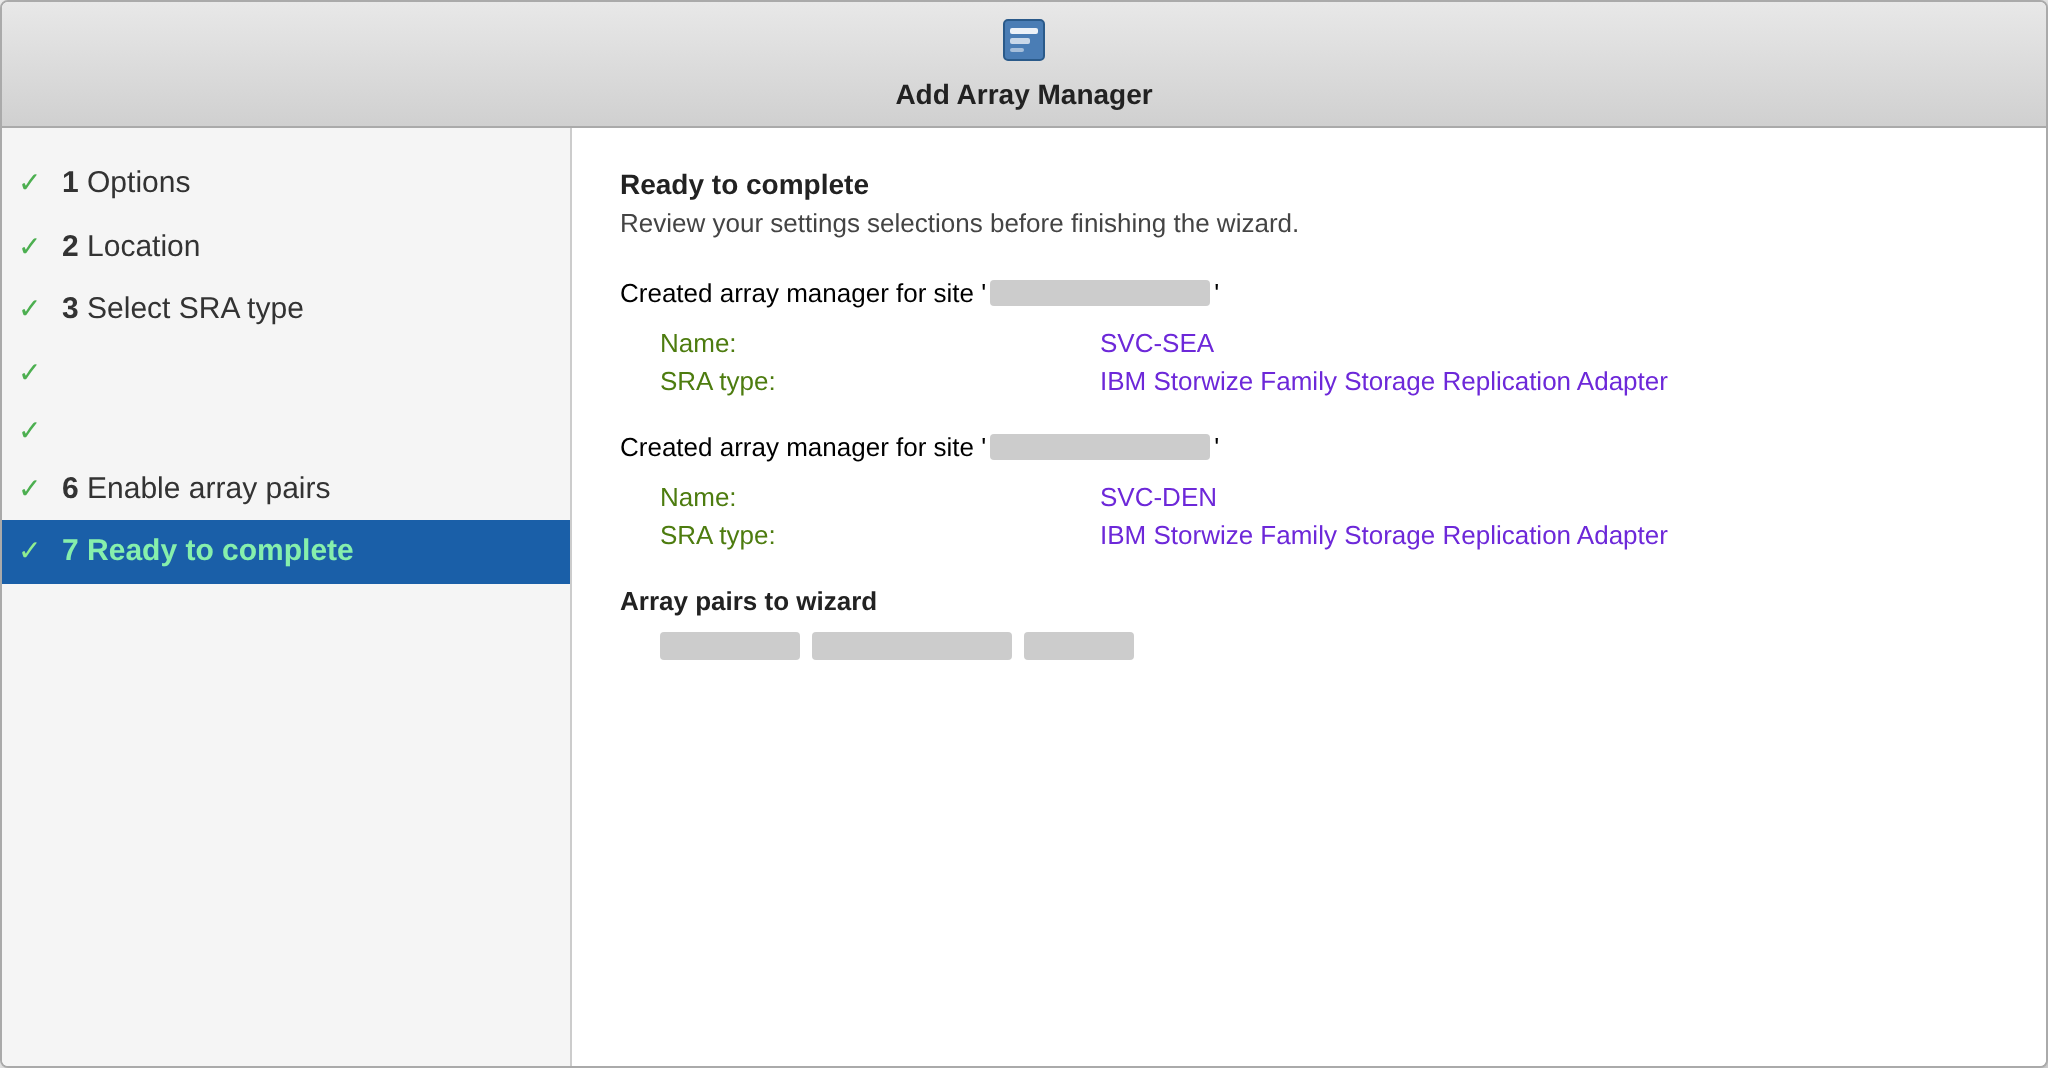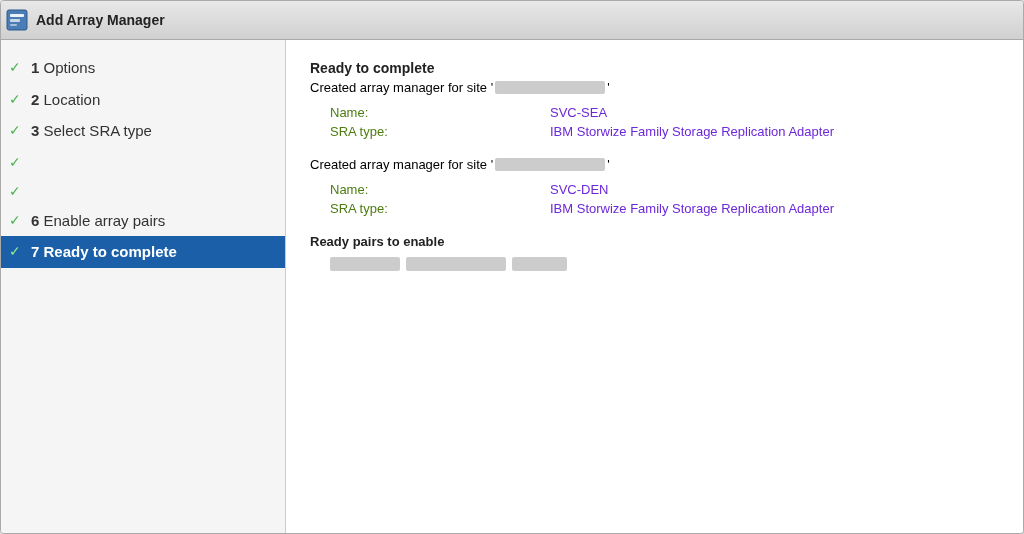--- a/index.html
+++ b/index.html
@@ -19,24 +19,25 @@
       border: 1px solid #aaa;
       border-radius: 4px;
       overflow: hidden;
       display: flex;
       flex-direction: column;
       box-shadow: 2px 2px 8px rgba(0,0,0,0.3);
     }
     .wizard-header {
       background: linear-gradient(to bottom, #e8e8e8, #d0d0d0);
       border-bottom: 1px solid #aaa;
-      padding: 8px 5px;
+      padding: 8px 16px;
       display: flex;
       align-items: center;
       gap: 8px;
+      flex-direction: column;
     }
     .wizard-header-icon {
       width: 22px;
       height: 22px;
     }
     .wizard-header-title {
       font-size: 14px;
       font-weight: bold;
       color: #222;
     }
@@ -75,21 +76,21 @@
     }
     .sidebar-item .step-label {
       font-size: 15px;
       line-height: 1.3;
     }
     .sidebar-item .step-label .step-num {
       font-weight: bold;
     }
     .sidebar-item.active .step-label {
       font-weight: bold;
-      color: #ffffff;
+      color: #86efac;
     }
     .wizard-content {
       flex: 1;
       padding: 20px 24px;
       overflow-y: auto;
       background: #fff;
     }
     .content-title {
       font-size: 14px;
       font-weight: bold;
@@ -209,20 +210,21 @@
         <span class="step-label">
           <span class="step-num">7 </span>Ready to complete
         </span>
       </div>
 
     </div>
 
     <div class="wizard-content">
 
       <div class="content-title">Ready to complete</div>
+      <div class="content-subtitle">Review your settings selections before finishing the wizard.</div>
 
       <div class="section-block">
         <div class="site-name-heading">
           <span>Created array manager for site '</span>
             <span class="blurred-text" style="width:110px;"></span>
             <span>'</span>
         </div>
         <div class="detail-row">
           <span class="detail-label">Name:</span>
           <span class="detail-value">SVC-SEA</span>
@@ -243,21 +245,21 @@
           <span class="detail-label">Name:</span>
           <span class="detail-value">SVC-DEN</span>
         </div>
         <div class="detail-row">
           <span class="detail-label">SRA type:</span>
           <span class="detail-value">IBM Storwize Family Storage Replication Adapter</span>
         </div>
       </div>
 
       <div class="section-block">
-        <div class="section-heading">Ready pairs to enable</div>
+        <div class="section-heading">Array pairs to wizard</div>
         <div class="pairs-value-row">
           <span class="blurred-text" style="width:70px; height:14px;"></span>
           <span class="blurred-text" style="width:100px; height:14px;"></span>
           <span class="blurred-text" style="width:55px; height:14px;"></span>
         </div>
       </div>
 
     </div>
   </div>
 </div>

